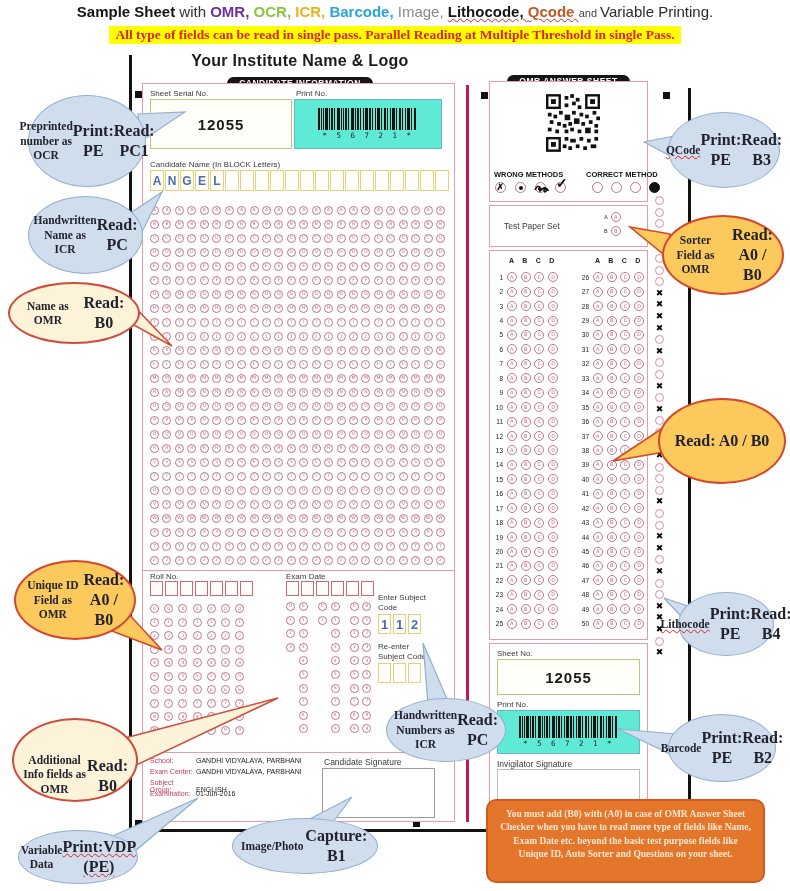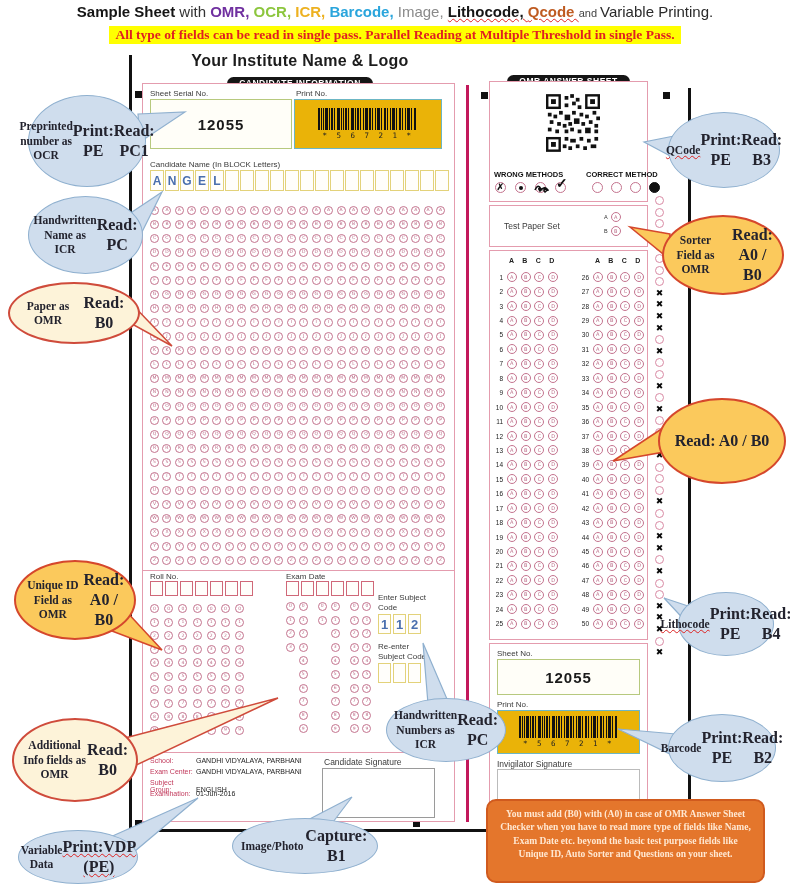--- a/index.html
+++ b/index.html
@@ -23,21 +23,21 @@
   
   .panelbox{position:absolute;border:1px solid #e49cae;background:#fff;box-sizing:border-box;}
   .hpink{position:absolute;height:1px;background:#e49cae;}
   .banner-row{position:absolute;text-align:center;}
   .banner{display:inline-block;background:#151515;color:#fff;border-radius:9px;
           font-size:8.5px;font-weight:bold;letter-spacing:.5px;padding:1.5px 12px;}
   .institute{position:absolute;font-size:16px;font-weight:bold;color:#1c1c1c;text-align:center;letter-spacing:.3px;}
   .lbl{position:absolute;font-size:8px;color:#3a3a3a;}
   .greenbox{position:absolute;border:1.5px solid #b7c97e;box-sizing:border-box;background:#fffef8;
             display:flex;align-items:center;justify-content:center;}
-  .tealbox{position:absolute;border:1.5px solid #6cb6c4;box-sizing:border-box;background:#eab308;
+  .tealbox{position:absolute;border:1.5px solid #6cb6c4;box-sizing:border-box;background:#5eead4;
            display:flex;flex-direction:column;align-items:center;justify-content:center;}
   .serialval{font-size:15px;font-weight:bold;color:#1a1a1a;letter-spacing:1px;}
   .bc-text{font-family:"DejaVu Sans Mono",monospace;font-size:7.5px;letter-spacing:2.5px;color:#222;margin-top:1px;}
 
   
   .boxrow{position:absolute;display:flex;gap:1px;}
   .charbox{box-sizing:border-box;width:14px;height:21px;border:1px solid #e3d27a;background:#fffefb;
            display:inline-flex;align-items:center;justify-content:center;flex:none;
            font-size:12px;color:#4a6fae;font-weight:bold;}
   .redboxes .charbox{width:13px;height:15px;border-color:#d06878;}
@@ -1629,28 +1629,28 @@
   <div class="callout co-blue" style="left:28px;top:95px;width:118px;height:92px;">
     <div class="co-t">Preprinted number as OCR</div>
     <div class="co-s">Print: PE</div>
     <div class="co-s">Read: PC1</div>
   </div>
   <div class="callout co-blue" style="left:28px;top:196px;width:115px;height:78px;">
     <div class="co-t">Handwritten Name as ICR</div>
     <div class="co-s">Read: PC</div>
   </div>
   <div class="callout co-cream" style="left:8px;top:282px;width:132px;height:62px;">
-    <div class="co-t">Paper as OMR</div>
+    <div class="co-t">Name as OMR</div>
     <div class="co-s">Read: B0</div>
   </div>
   <div class="callout co-gold" style="left:14px;top:560px;width:122px;height:80px;">
     <div class="co-t">Unique ID Field as OMR</div>
     <div class="co-s">Read: A0 / B0</div>
   </div>
-  <div class="callout co-cream" style="left:12px;top:718px;width:126px;height:84px;">
+  <div class="callout co-cream" style="left:12px;top:718px;width:126px;height:84px;align-items:flex-end;">
     <div class="co-t">Additional Info fields as OMR</div>
     <div class="co-s">Read: B0</div>
   </div>
   <div class="callout co-blue" style="left:18px;top:830px;width:120px;height:54px;">
     <div class="co-t">Variable Data</div>
     <div class="co-s wavy">Print:VDP (PE)</div>
   </div>
   <div class="callout co-blue" style="left:668px;top:112px;width:112px;height:76px;">
     <div class="co-t wavy">QCode</div>
     <div class="co-s">Print: PE</div>

